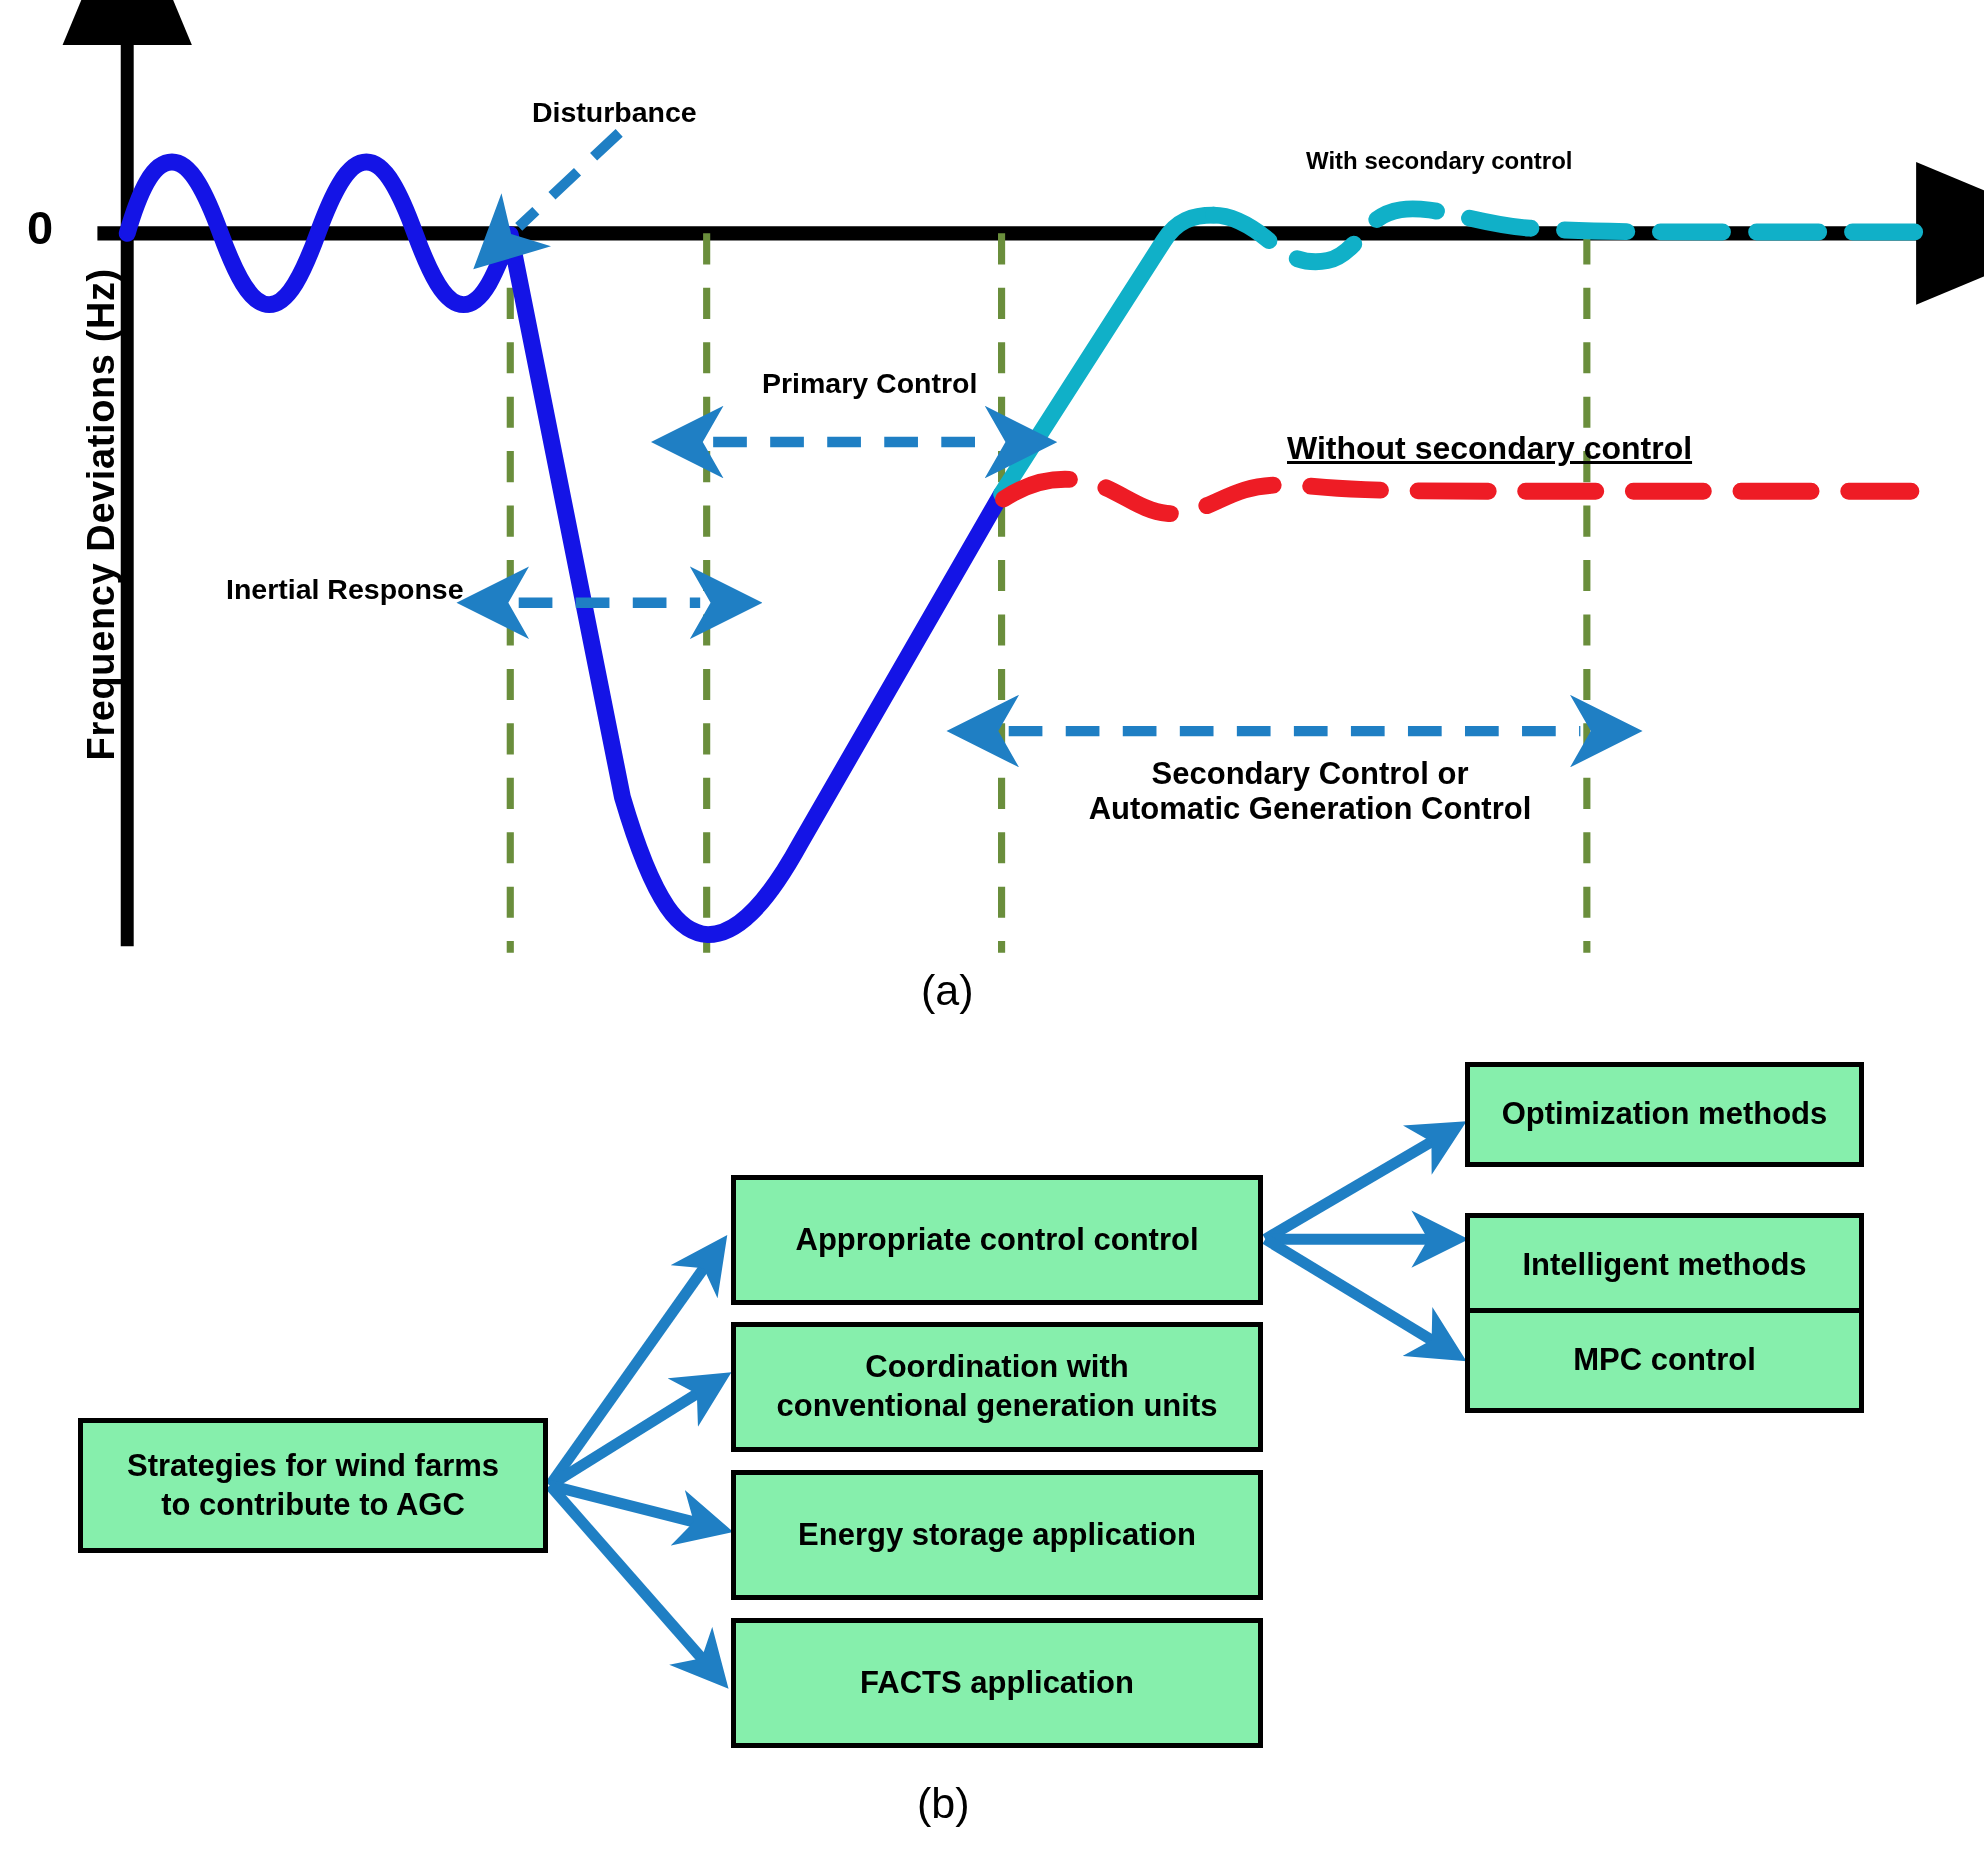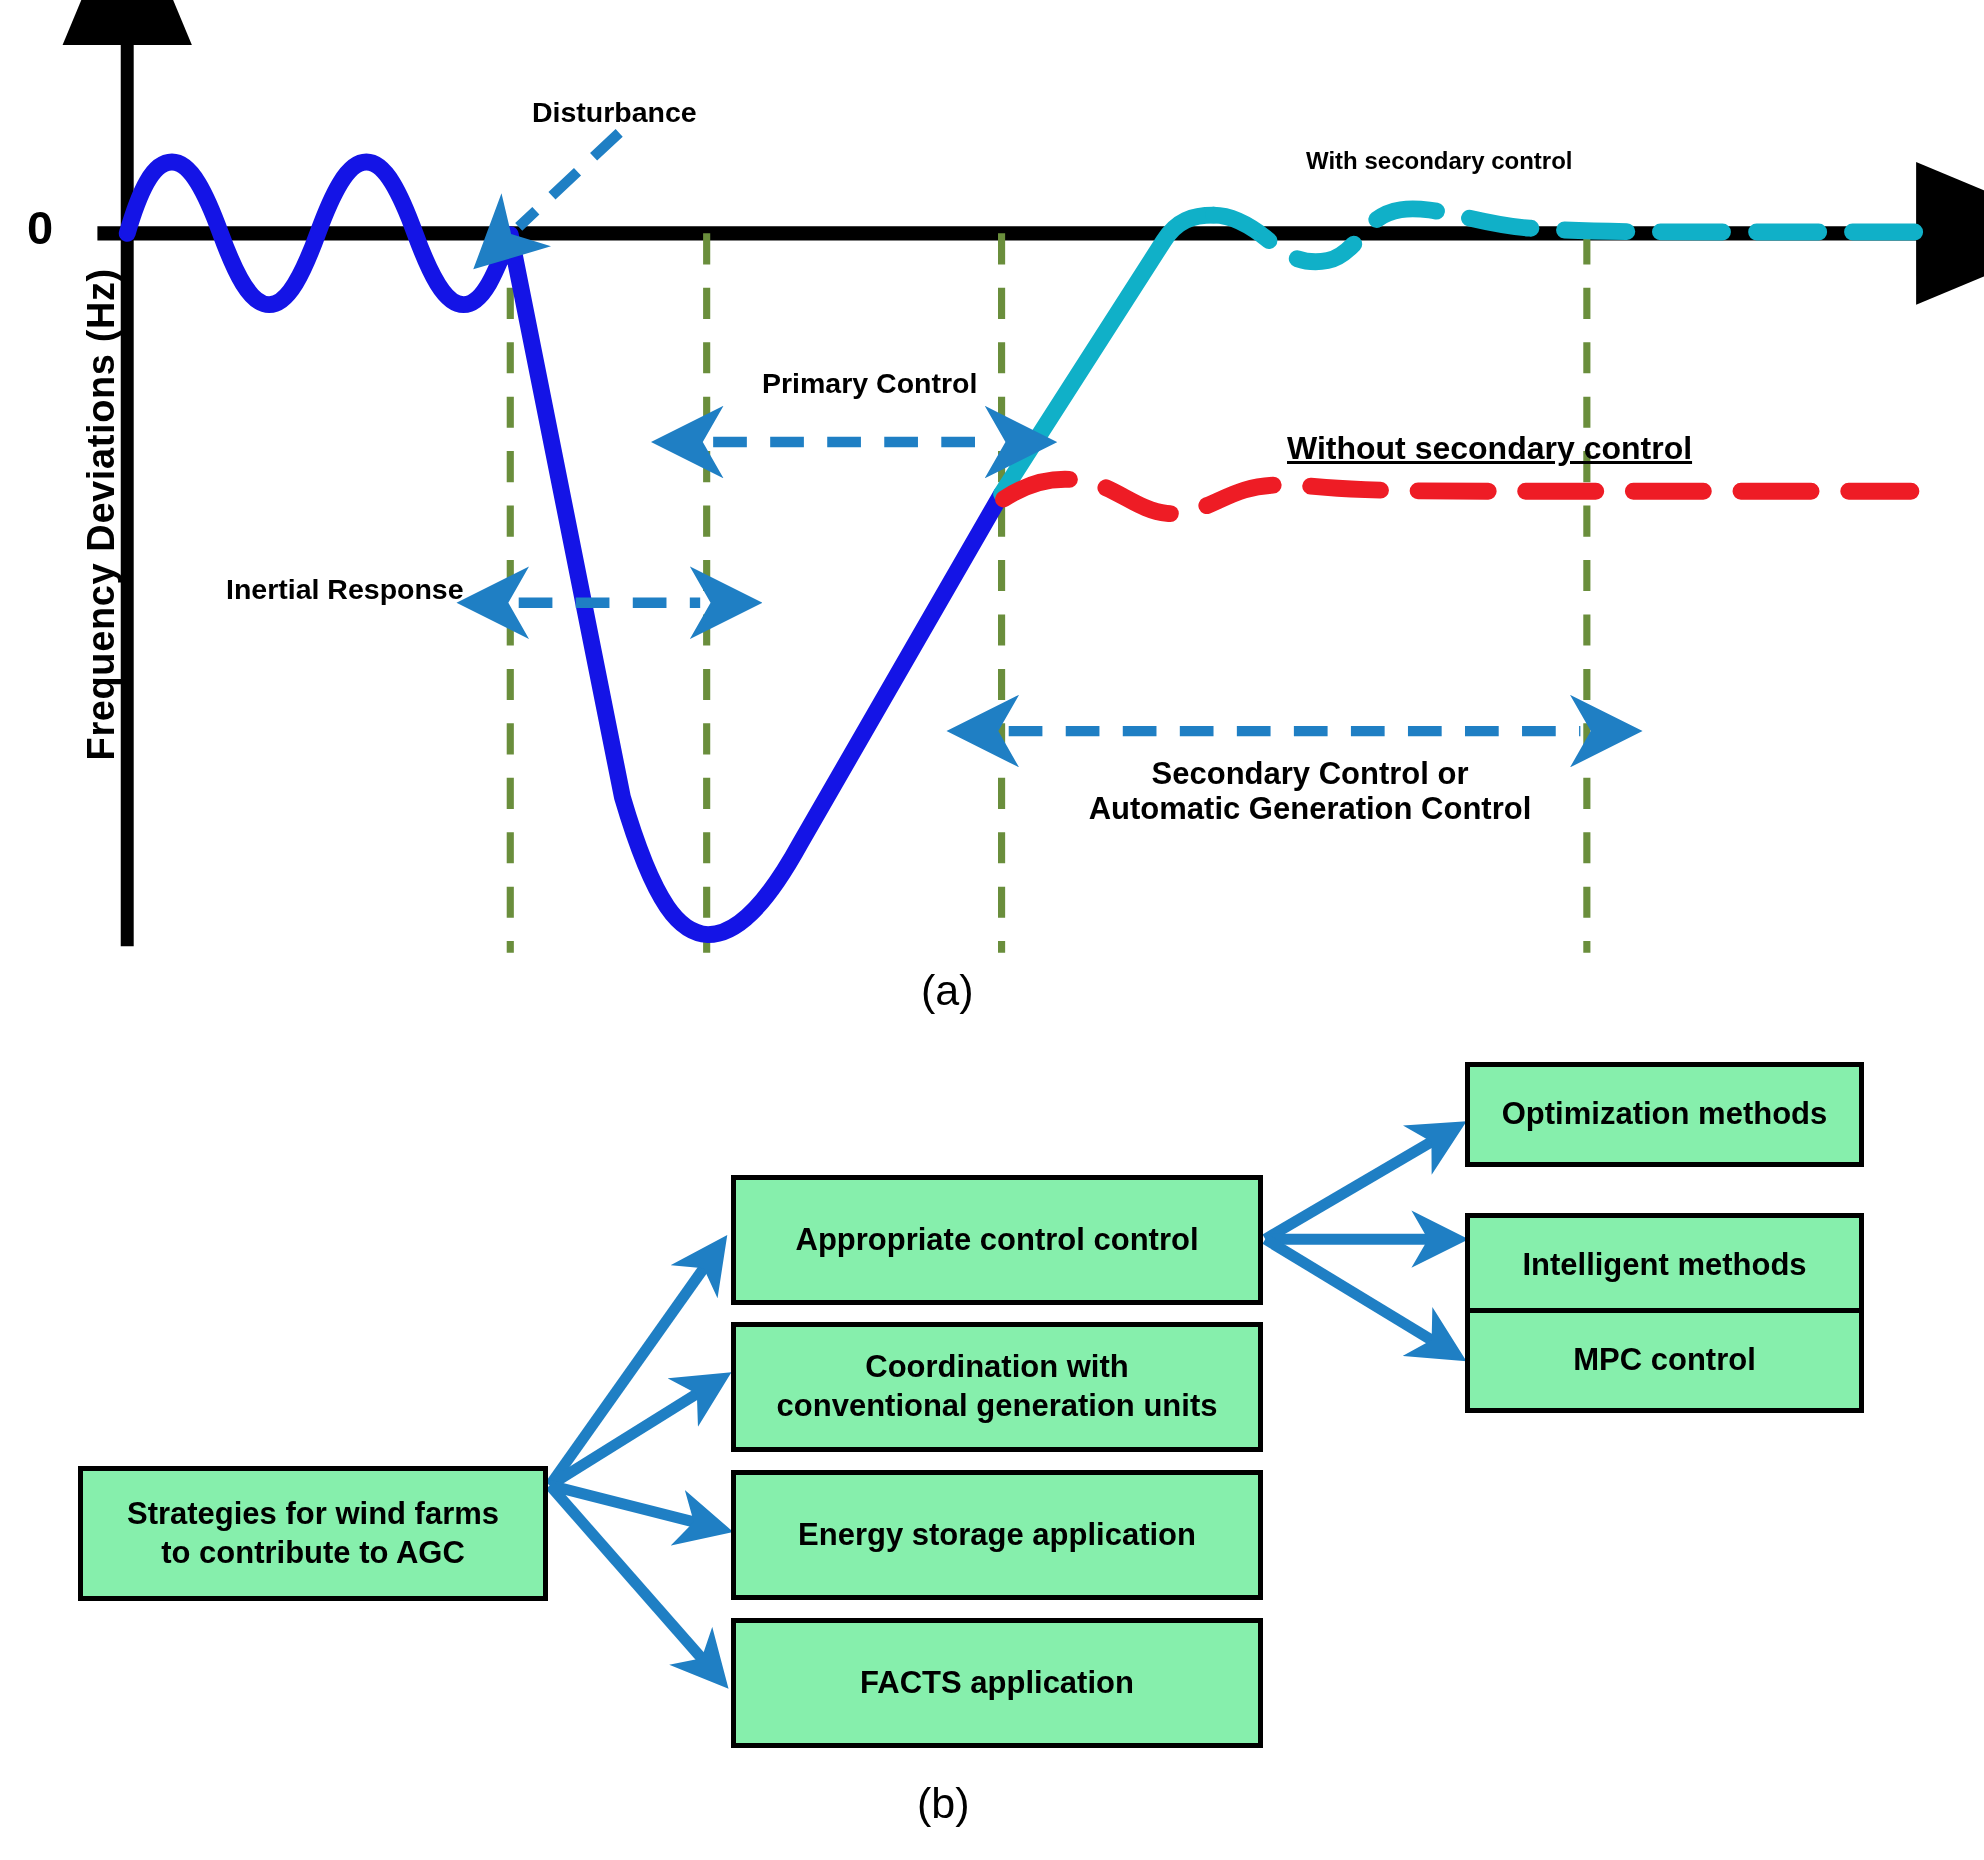--- a/index.html
+++ b/index.html
@@ -65,21 +65,21 @@
     display: flex;
     align-items: center;
     justify-content: center;
     text-align: center;
     color: #000000;
     font-weight: bold;
     font-size: 31px;
     line-height: 1.25;
     padding: 0 11.7px;
   }
-  #node-root      { left: 78px;  top: 1418px; width: 470px;  height: 135px; margin-top: 48px; }
+  #node-root      { left: 78px;  top: 1418px; width: 470px;  height: 135px; }
   #node-ctrl      { left: 731px; top: 1175px; width: 532px;  height: 130px; }
   #node-coord     { left: 731px; top: 1322px; width: 532px;  height: 130px; }
   #node-storage   { left: 731px; top: 1470px; width: 532px;  height: 130px; }
   #node-facts     { left: 731px; top: 1618px; width: 532px;  height: 130px; }
   #node-opt       { left: 1465px; top: 1062px; width: 399px;  height: 105px; }
   #node-intel     { left: 1465px; top: 1185px; width: 399px;  height: 105px; margin-top: 28px; }
   #node-mpc       { left: 1465px; top: 1308px; width: 399px;  height: 105px; }
 
   #panel-b-caption {
     position: absolute;

